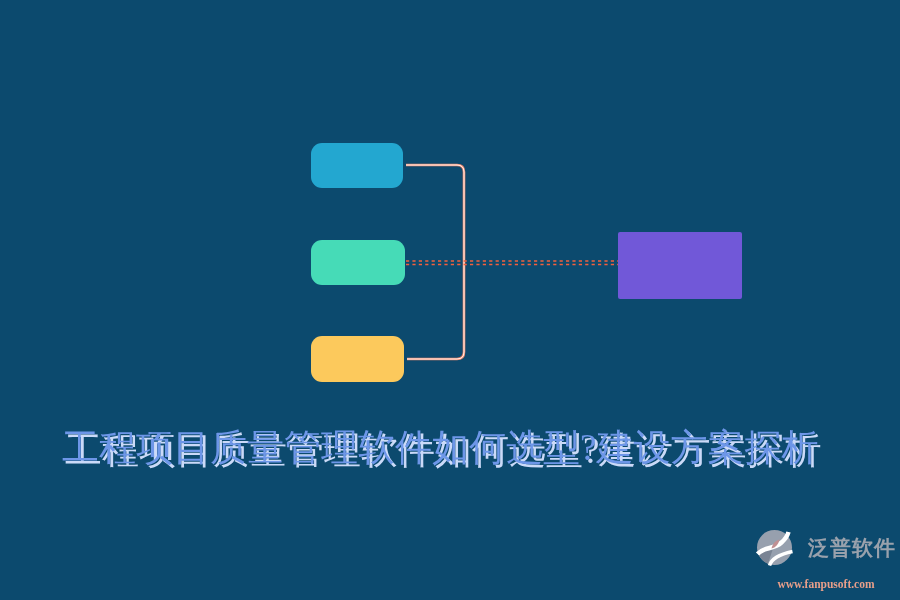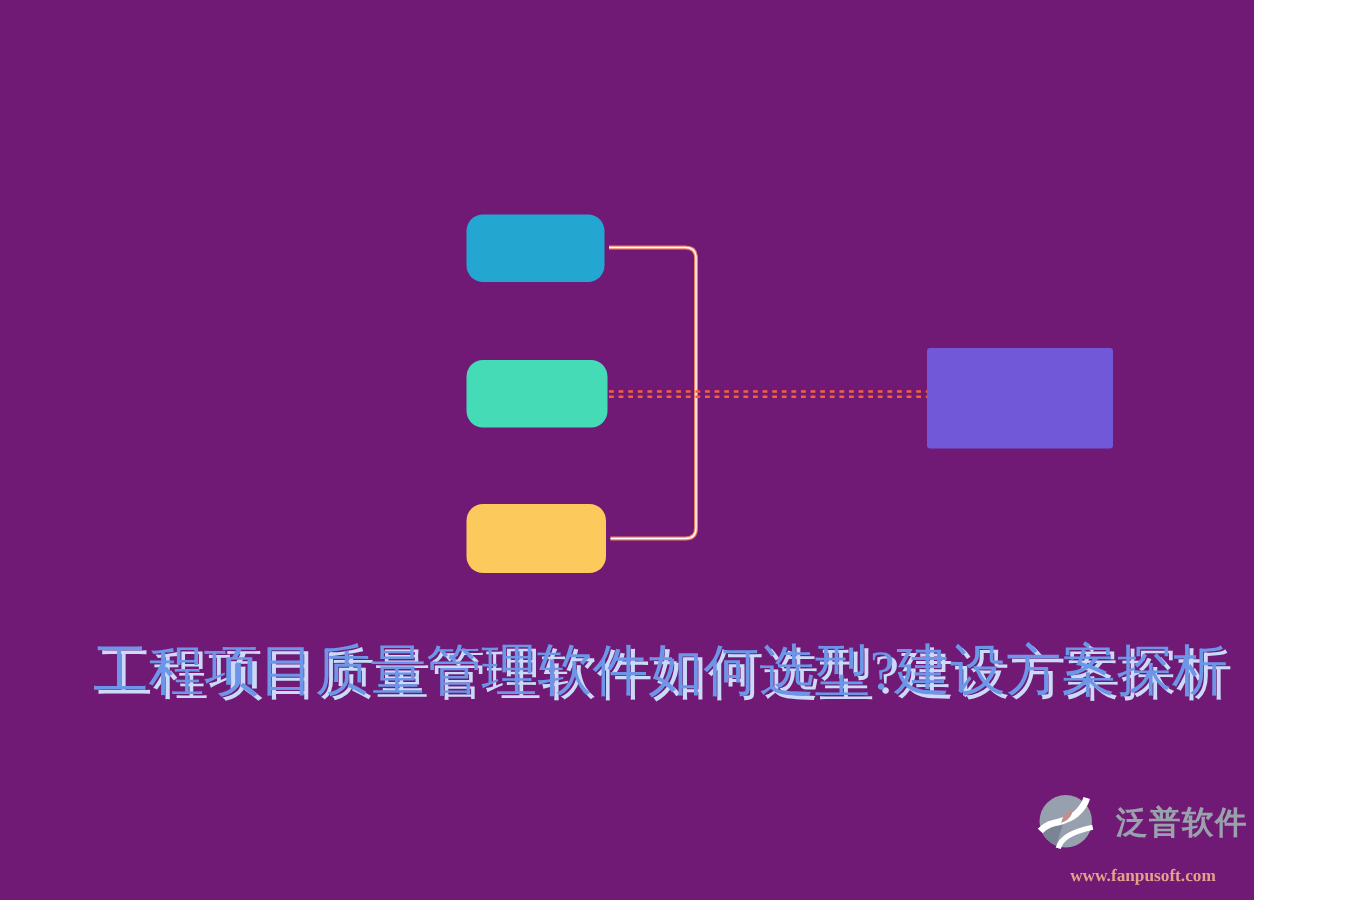--- a/index.html
+++ b/index.html
@@ -1,17 +1,17 @@
 <!DOCTYPE html>
 <html><head>
 <meta charset="utf-8">
 <style>
   html,body{margin:0;padding:0;background:#fff;}
   .stage{
-    position:relative;width:836px;height:600px;background:#701a75;
+    position:relative;width:900px;height:600px;background:#0c4a6e;
     overflow:hidden;font-family:"Liberation Sans","DejaVu Sans",sans-serif;
   }
   .overlay{position:absolute;left:0;top:0;}
   .node{position:absolute;border-radius:11px;}
   .node-top{left:311px;top:143px;width:92px;height:45px;}
   .node-middle{left:311px;top:240px;width:94px;height:45px;}
   .node-bottom{left:311px;top:336px;width:93px;height:46px;}
   .node-result{left:618px;top:232px;width:124px;height:67px;border-radius:2px;}
   .title{
     position:absolute;left:62px;top:429px;

